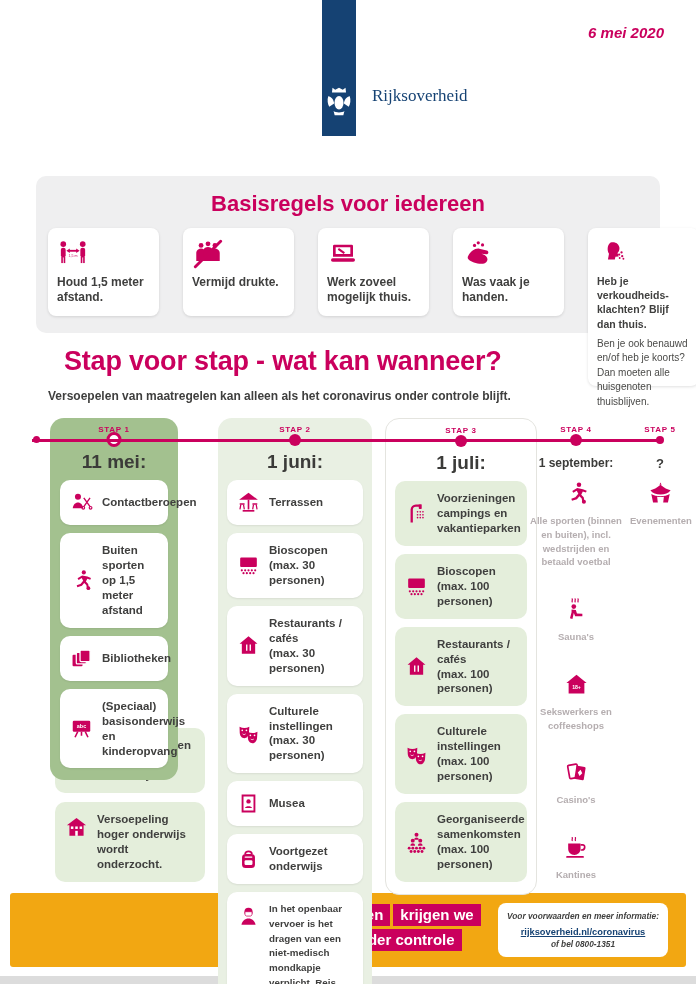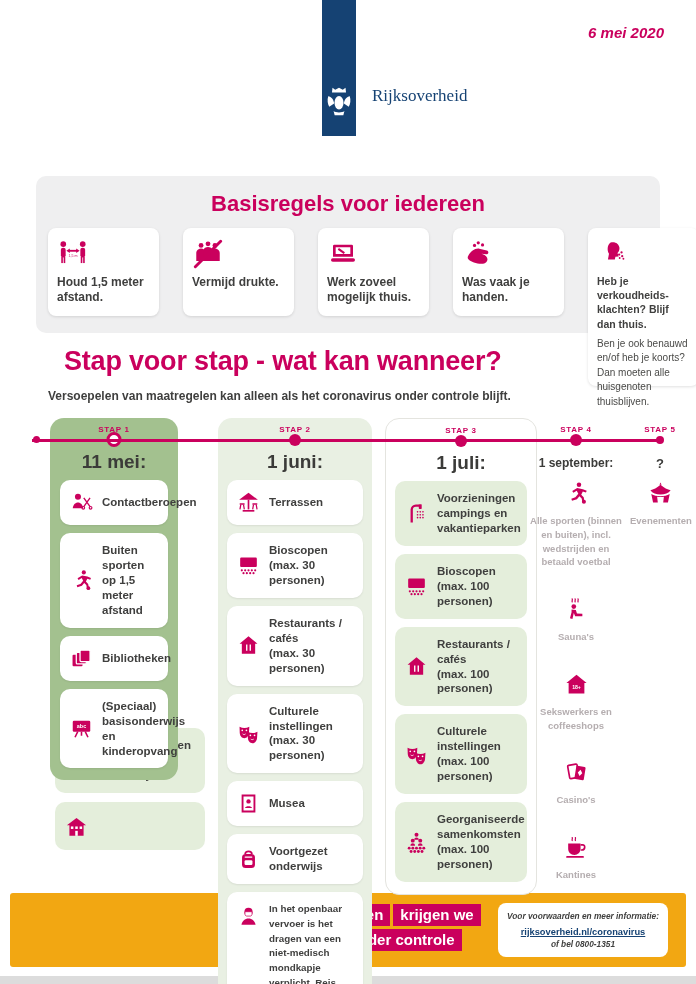--- a/index.html
+++ b/index.html
@@ -483,20 +483,23 @@
           </div>
         </div>
         <div class="gcard extra">
           <span class="icw "><svg viewBox="0 0 24 24" fill="currentColor">
               <path d="M12 2.8L2.8 9.8h2.4V20h13.6V9.8h2.4z"></path>
               <rect x="6.6" y="11" width="2.4" height="2.4" fill="#fff"></rect>
               <rect x="10.8" y="11" width="2.4" height="2.4" fill="#fff"></rect>
               <rect x="15" y="11" width="2.4" height="2.4" fill="#fff"></rect>
               <rect x="10.8" y="15.2" width="2.4" height="4.8" fill="#fff"></rect>
             </svg></span>
+          <div class="itxt">
+            <div class="ilabel">Versoepeling hoger onderwijs wordt onderzocht.</div>
+          </div>
         </div>
       </div>
   </div>
 
   <div class="footer">
     <div class="slogan">
       <div class="slogan-l1">
         <span class="chip chip-white">alleen</span><span class="chip chip-pink">samen</span><span class="chip chip-pink">krijgen we</span>
       </div>
       <div class="slogan-l2">

